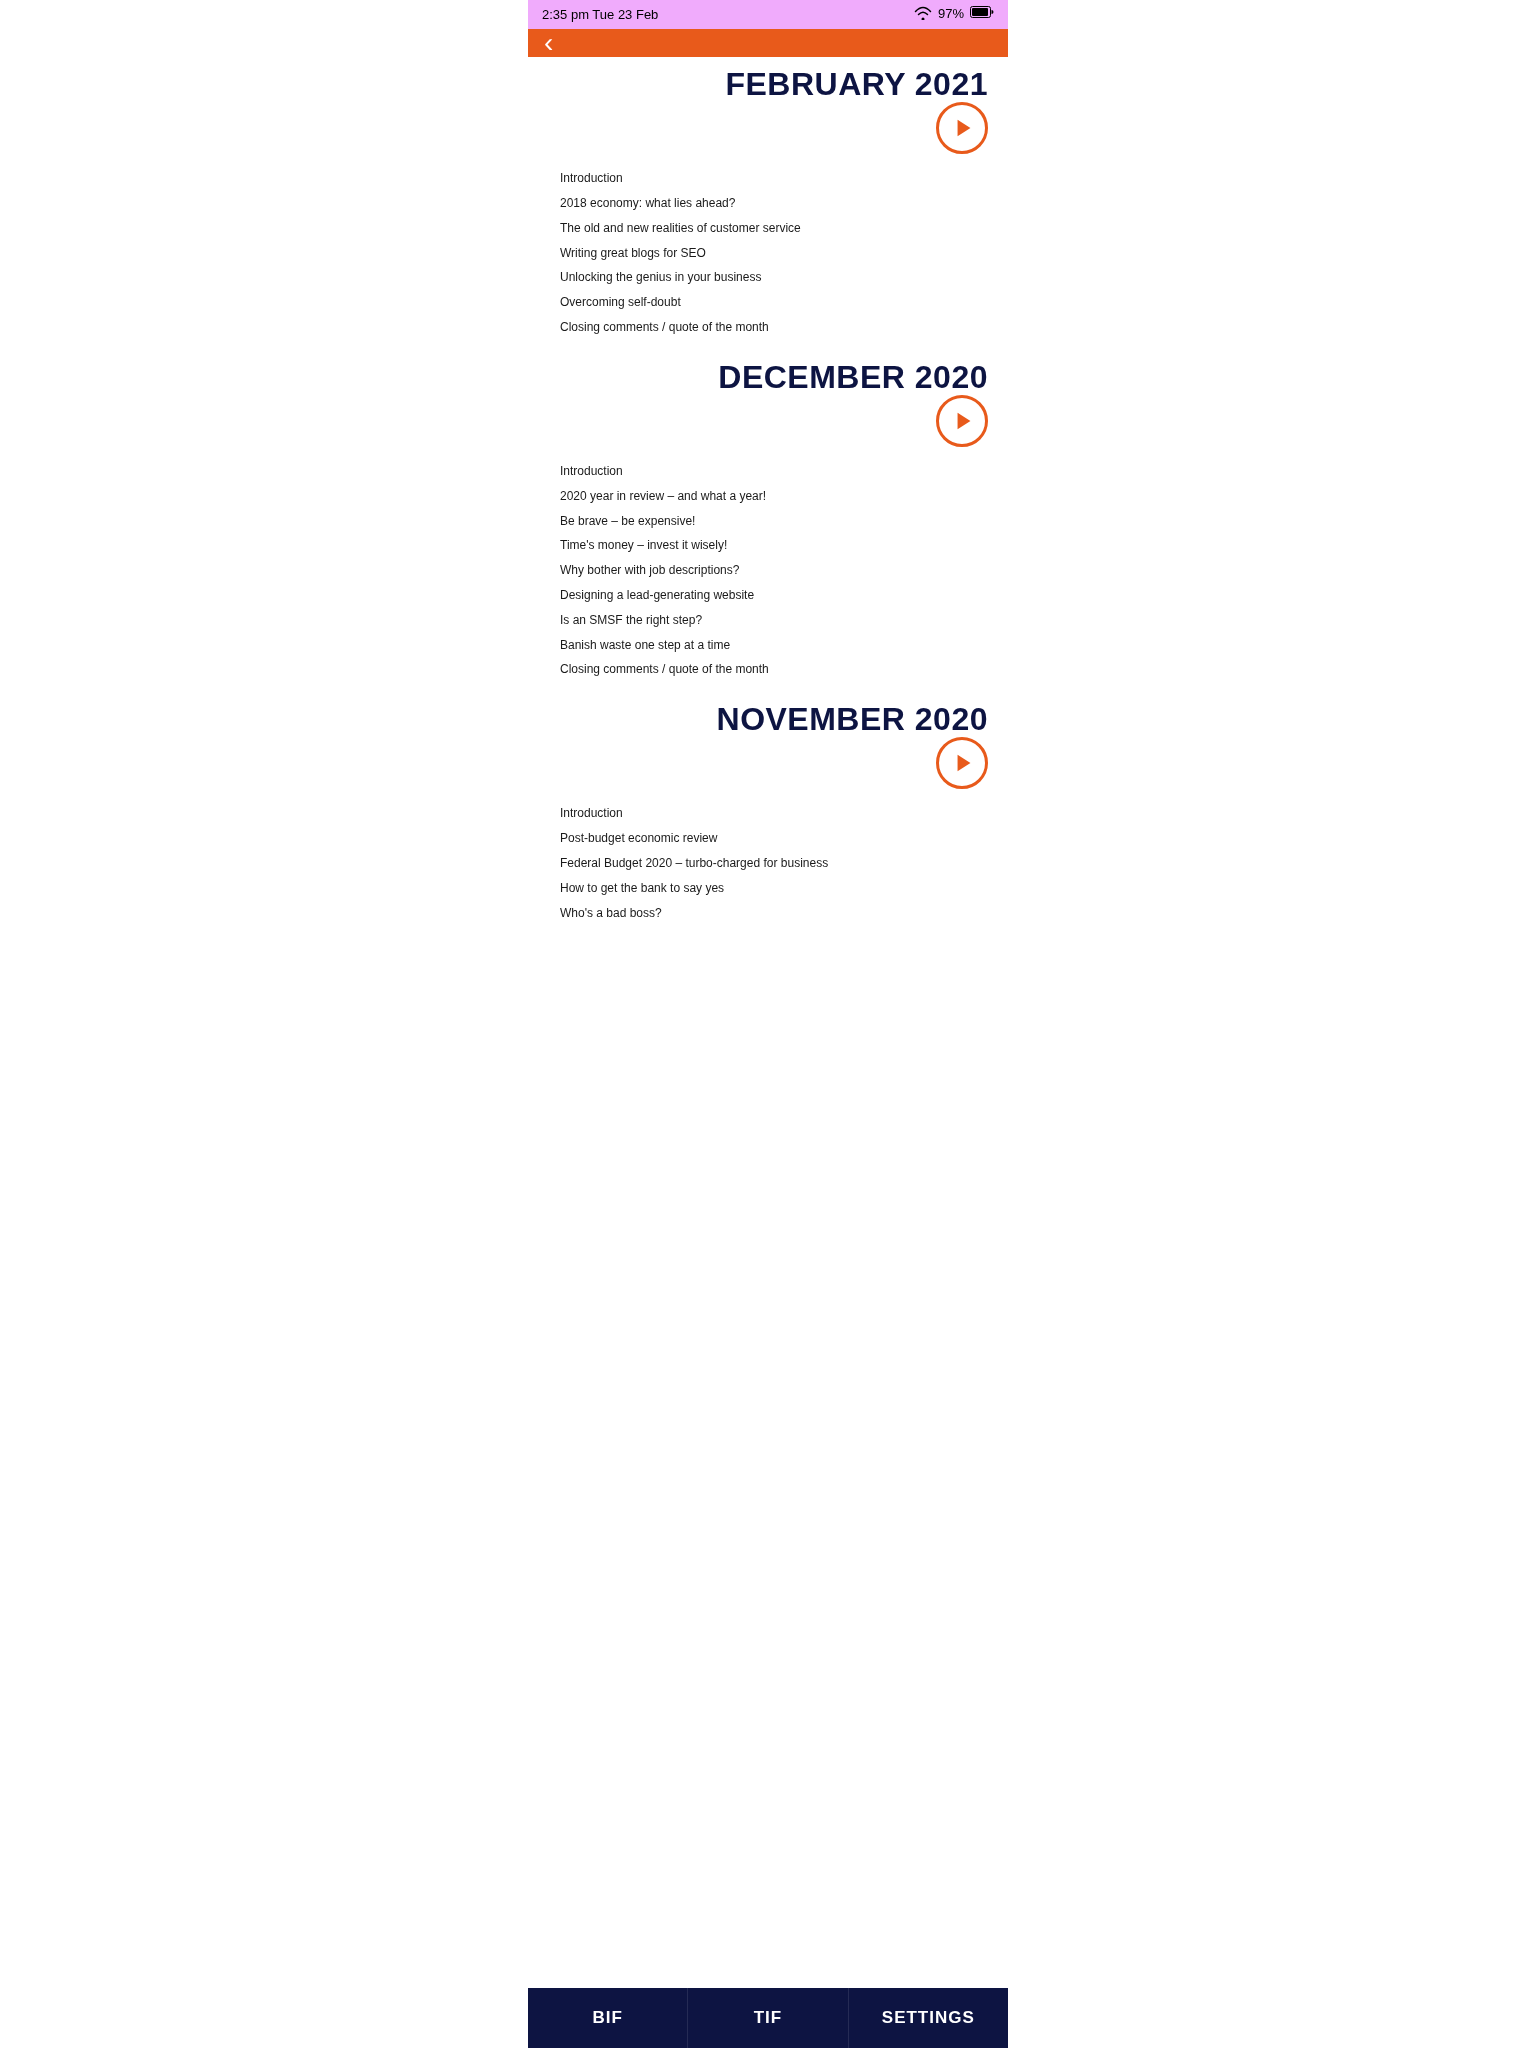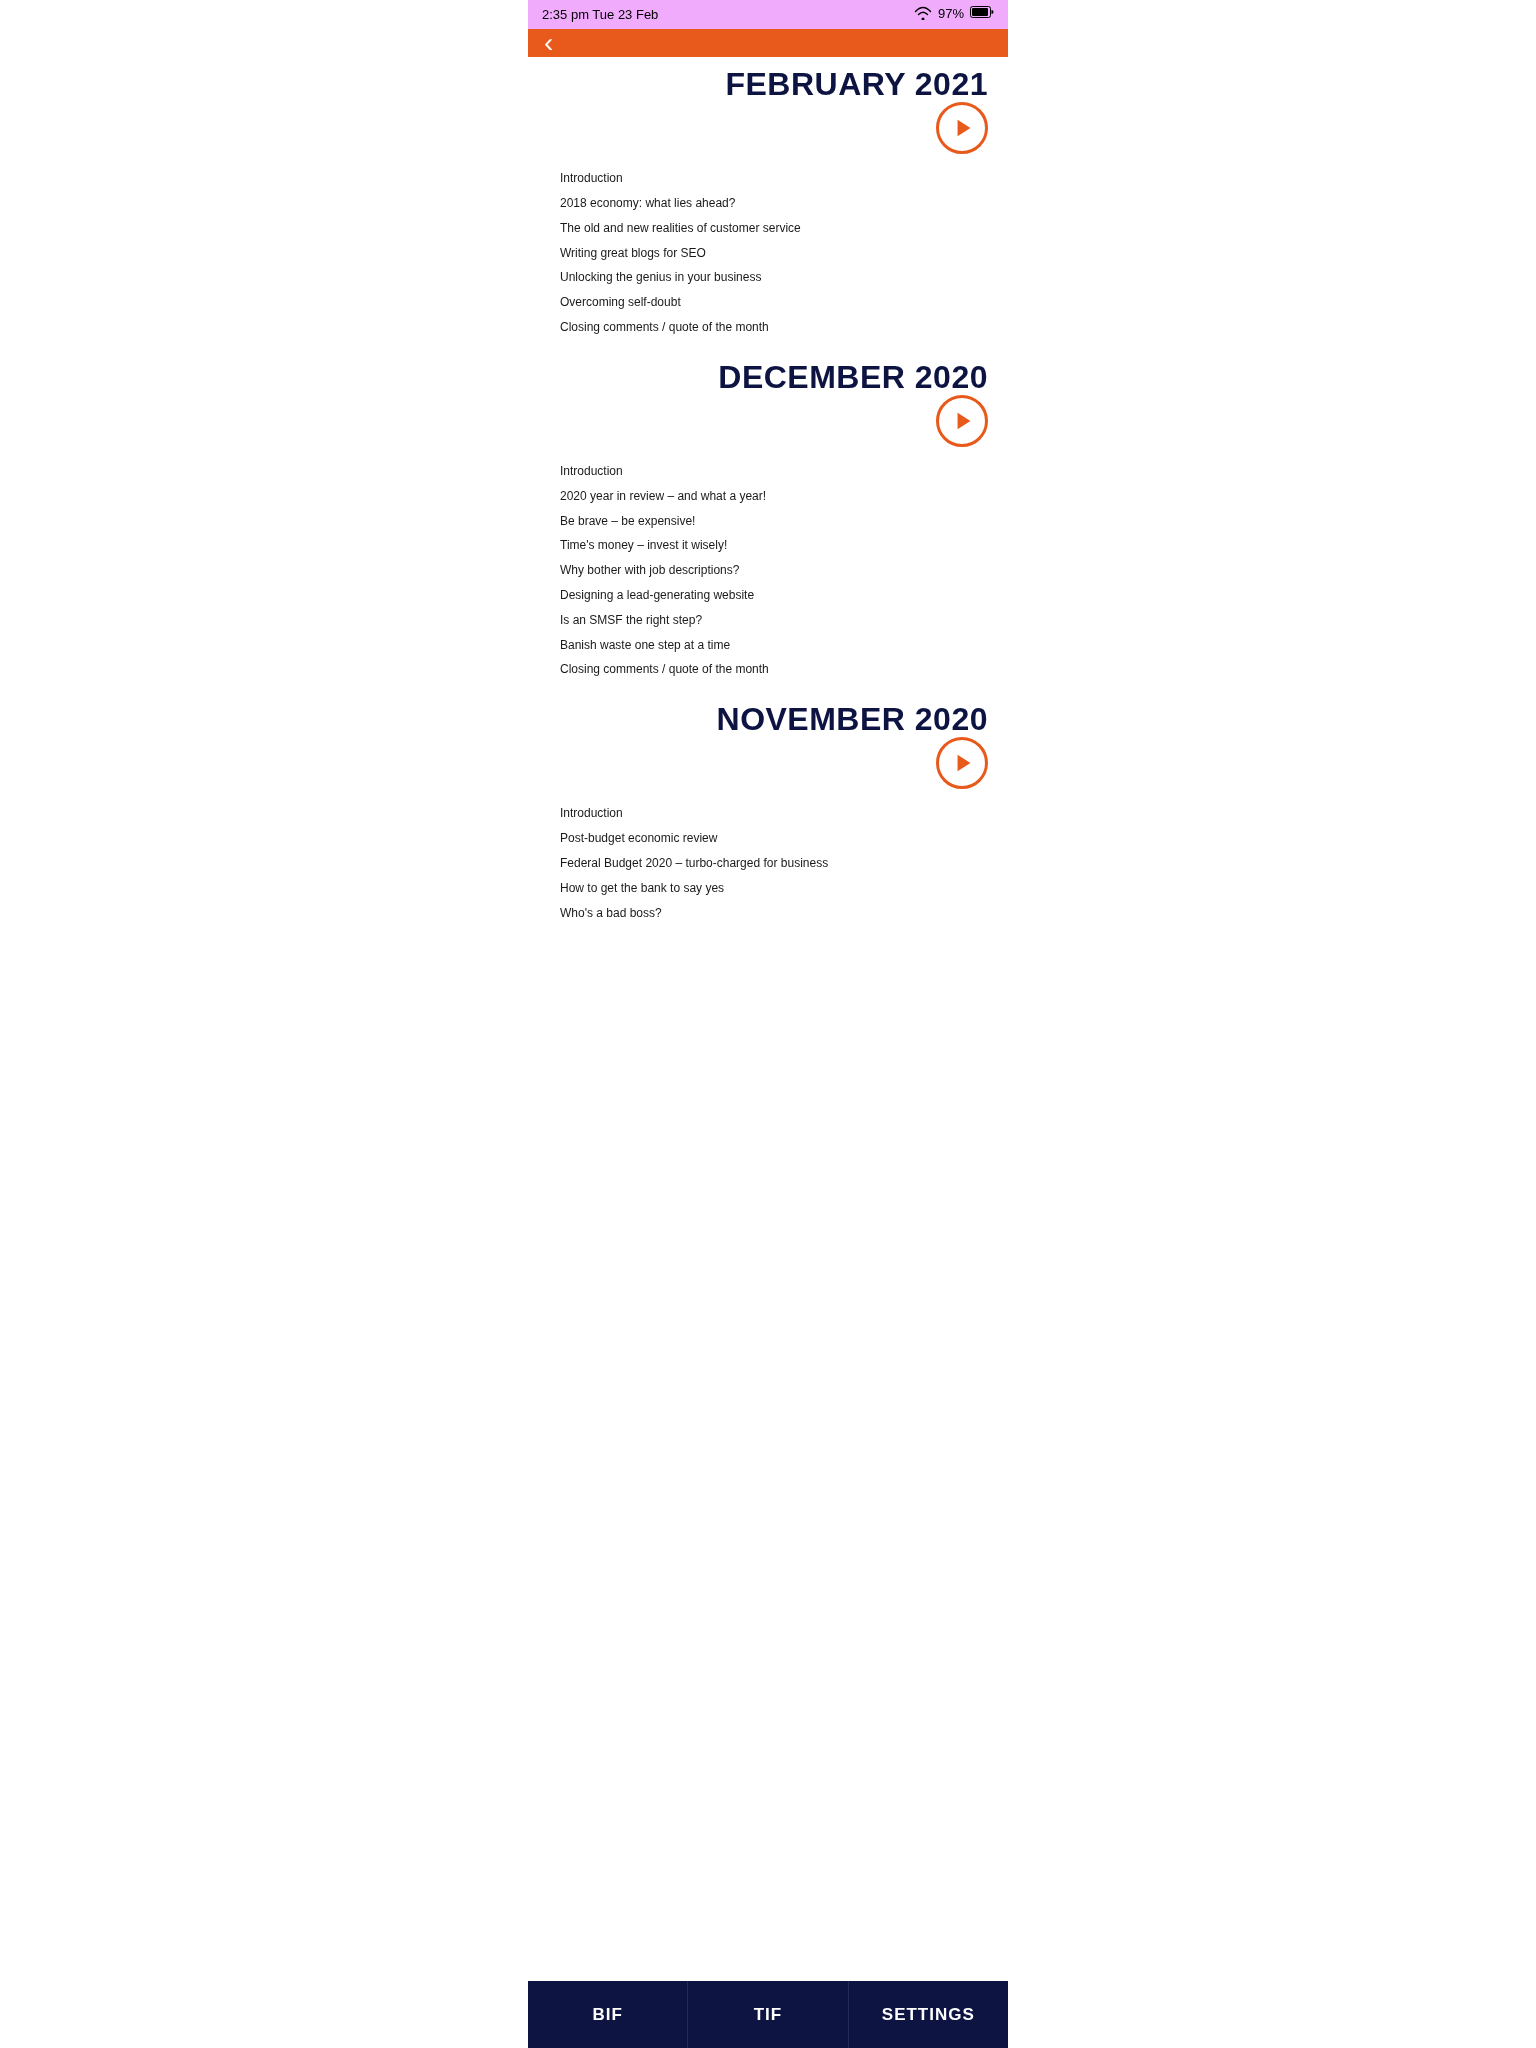--- a/index.html
+++ b/index.html
@@ -147,21 +147,21 @@
     
     .tab-bar {
       position: fixed;
       bottom: 0;
       left: 50%;
       transform: translateX(-50%);
       width: 100%;
       max-width: 480px;
       background: #0d1442;
       display: flex;
-      height: 67px;
+      height: 60px;
     }
 
     .tab-item {
       flex: 1;
       display: flex;
       align-items: center;
       justify-content: center;
       color: white;
       font-size: 17px;
       font-weight: 700;

